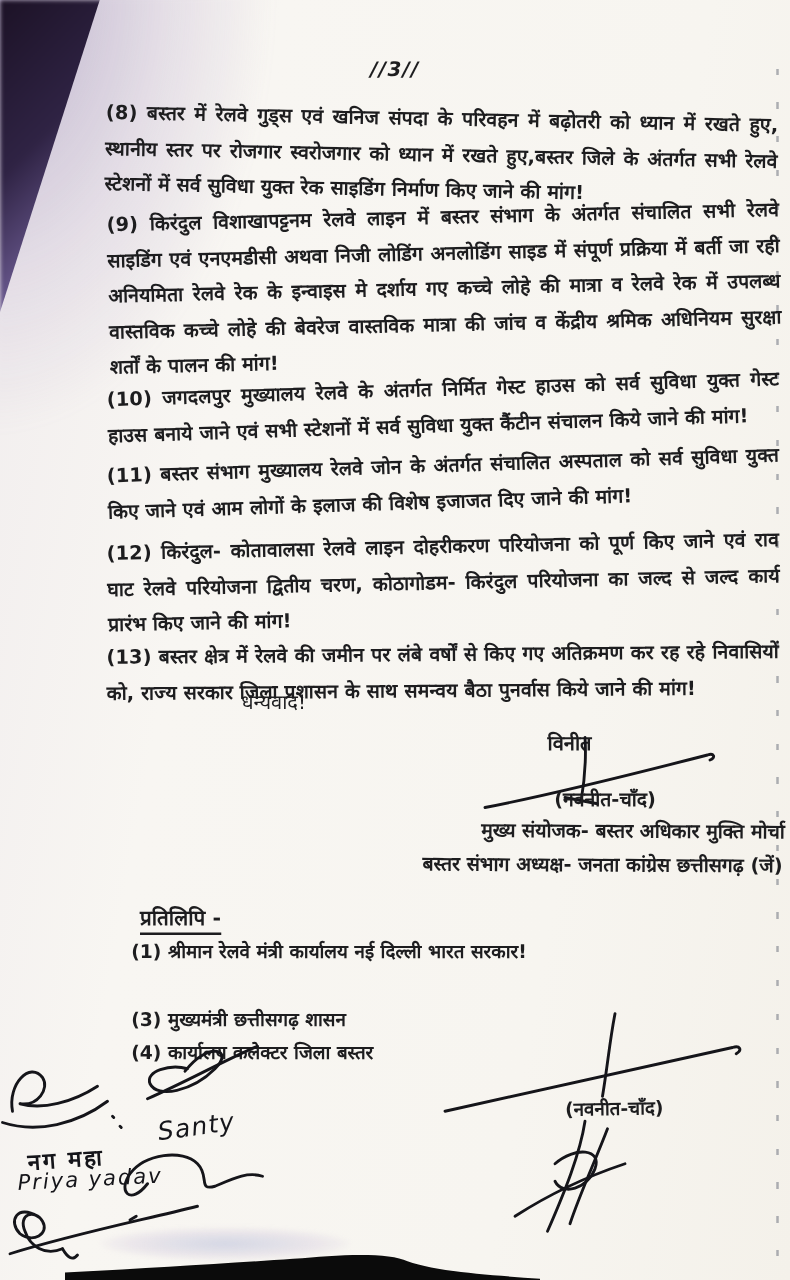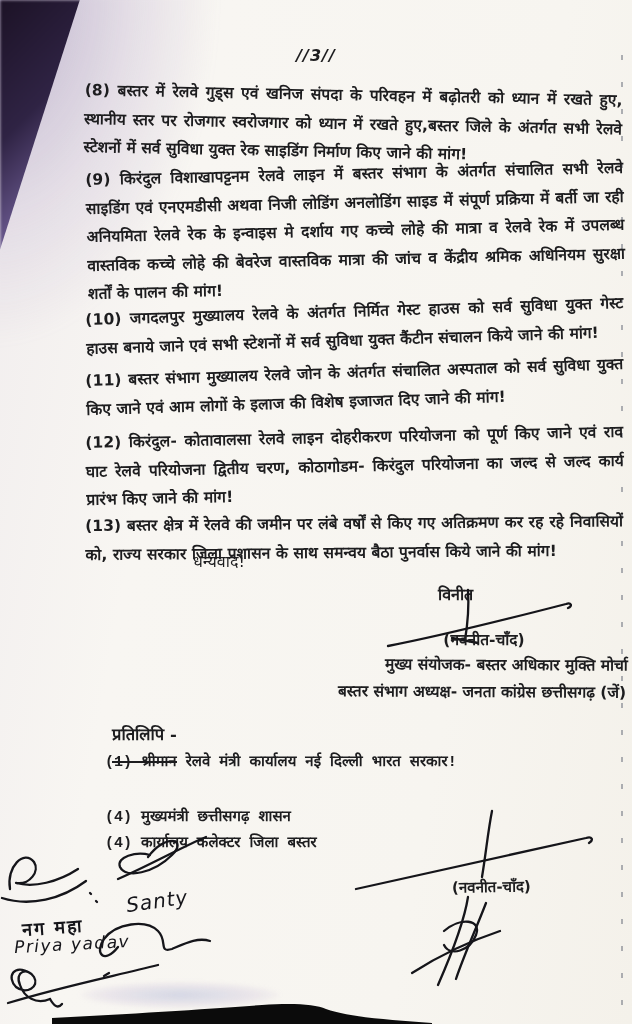--- a/index.html
+++ b/index.html
@@ -45,22 +45,22 @@
   .p13{top:512px;transform:rotate(-0.5deg);}
   .page-number{
     position:absolute;left:0;top:46px;width:632px;text-align:center;
     font-size:16px;font-weight:bold;font-style:italic;letter-spacing:1px;
   }
   .thanks{position:absolute;left:193px;top:550px;font-size:16px;font-weight:400;}
   .salutation{position:absolute;left:438px;top:583px;font-size:16px;font-weight:700;}
   .signatory-1{position:absolute;left:404px;top:628px;width:160px;text-align:center;font-size:15.5px;font-weight:700;white-space:nowrap;}
   .role1{position:absolute;right:4px;top:653px;font-size:15.5px;font-weight:700;white-space:nowrap;transform:rotate(0.3deg);}
   .role2{position:absolute;right:6px;top:680px;font-size:15.5px;font-weight:700;white-space:nowrap;transform:rotate(0.3deg);}
-  .copies-heading{position:absolute;left:112px;top:722px;font-size:16.5px;font-weight:700;border-bottom:2px solid #1d1d1f;padding-bottom:16px;}
-  .copy-item{position:absolute;left:105px;font-size:15px;font-weight:600;white-space:nowrap;font-family:Liberation Mono, monospace;}
+  .copies-heading{position:absolute;left:112px;top:722px;font-size:16.5px;font-weight:700;border-bottom:2px solid #1d1d1f;padding-bottom:1px;}
+  .copy-item{position:absolute;left:105px;font-size:15px;font-weight:600;white-space:nowrap;}
   .c1{top:750px;} .c2{top:778px;} .c3{top:805px;} .c4{top:831px;}
   .signatory-2{position:absolute;left:452px;top:876px;font-size:15px;font-weight:700;white-space:nowrap;transform:rotate(-1deg);}
   
   .hand{position:absolute;color:#15151a;}
   .hw-santy{left:126px;top:889px;font-size:20px;font-style:italic;letter-spacing:1px;transform:rotate(-8deg);}
   .hw-hindi{left:22px;top:915px;font-size:18px;font-weight:700;letter-spacing:2px;transform:rotate(-4deg);}
   .hw-priya{left:14px;top:934px;font-size:17px;font-style:italic;letter-spacing:1.5px;transform:rotate(-3deg);}
   .sig-svg{position:absolute;pointer-events:none;}
   .sig-svg path{fill:none;stroke:#15151a;stroke-width:2.3;stroke-linecap:round;stroke-linejoin:round;}
 </style>
@@ -91,21 +91,21 @@
     <path d="M8,58 C60,48 120,33 186,16 C191,14 193,18 188,20"></path>
     <path d="M72,50 L98,55"></path>
   </svg>
 
   <div class="signatory-1">(नवनीत-चाँद)</div>
   <div class="role1">मुख्य संयोजक- बस्तर अधिकार मुक्ति मोर्चा</div>
   <div class="role2">बस्तर संभाग अध्यक्ष- जनता कांग्रेस छत्तीसगढ़ (जें)</div>
 
   <div class="copies-heading">प्रतिलिपि -</div>
   <div class="copy-item c1">(1) श्रीमान रेलवे मंत्री कार्यालय नई दिल्ली भारत सरकार!</div>
-  <div class="copy-item c3">(4) मुख्यमंत्री छत्तीसगढ़ शासन</div>
+  <div class="copy-item c3">(3) मुख्यमंत्री छत्तीसगढ़ शासन</div>
   <div class="copy-item c4">(4) कार्यालय कलेक्टर जिला बस्तर</div>
 
   <svg class="sig-svg" style="left:0;top:835px;" width="270" height="185" viewBox="0 0 270 185">
     <path d="M10,54 C6,32 24,14 34,27 C40,36 30,50 16,48 C34,53 58,47 78,34"></path>
     <path d="M2,63 C30,72 62,64 86,46"></path>
     <path d="M90,58 l1,1 M96,66 l1,1"></path>
     <path d="M148,22 C166,-2 188,4 172,20 C154,38 126,44 120,32 C116,22 136,16 150,20"></path>
     <path d="M118,44 C150,30 182,12 206,2"></path>
     <path d="M118,112 C104,130 94,118 104,104 C116,88 146,84 158,96 C168,106 158,118 172,114 C186,108 198,102 210,106"></path>
     <path d="M30,138 C14,128 6,142 16,152 C26,160 40,152 34,142 C28,132 14,136 20,150 C24,162 36,170 50,164"></path>

